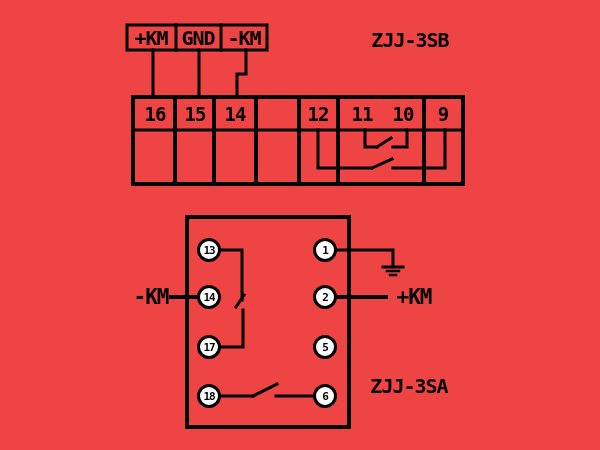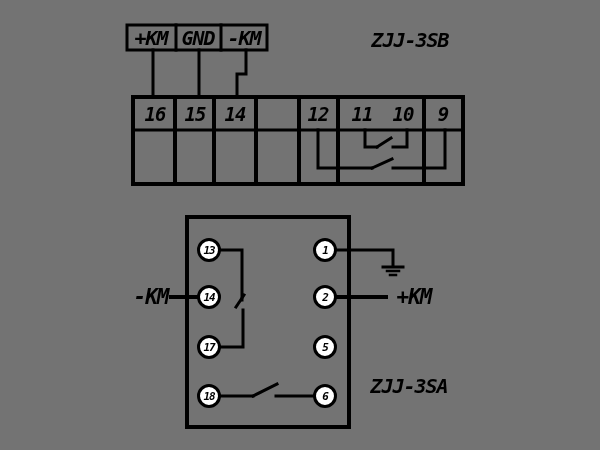--- a/index.html
+++ b/index.html
@@ -4,23 +4,22 @@
 <style>
   html, body {
     margin: 0;
     padding: 0;
     background: #ffffff;
   }
   .stage {
     width: 600px;
     height: 450px;
     position: relative;
-    background: #737373;
+    background: #ef4444;
     overflow: hidden;
-    font-style: italic;
   }
   svg {
     display: block;
   }
   svg text {
     font-family: "DejaVu Sans Mono", "Liberation Mono", monospace;
     font-weight: bold;
     fill: #000000;
     text-anchor: middle;
     dominant-baseline: central;

